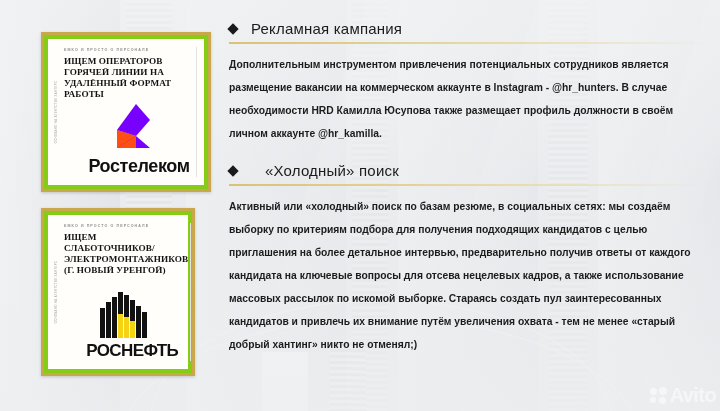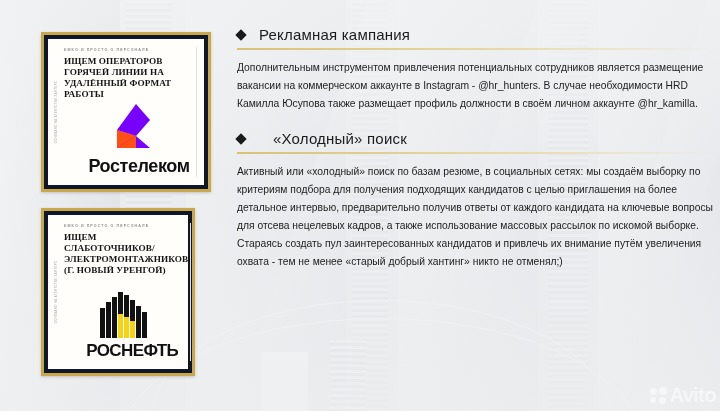--- a/index.html
+++ b/index.html
@@ -17,21 +17,21 @@
   .bg .tower{position:absolute;background:linear-gradient(90deg,rgba(255,255,255,.75),rgba(205,209,214,.55));}
   .bg .slab{position:absolute;background:repeating-linear-gradient(180deg,
       rgba(255,255,255,.55) 0 3px, rgba(190,195,201,.45) 3px 6px);}
   .bg .diag{position:absolute;background:linear-gradient(115deg,rgba(255,255,255,.85),rgba(200,205,211,.25));
       transform:skewX(-18deg);}
   .bg .sweep{position:absolute;border:1px solid rgba(255,255,255,.8);border-radius:50%;}
   .bg .haze{position:absolute;inset:0;background:
       linear-gradient(180deg,rgba(238,240,242,.82),rgba(232,234,237,.55) 45%,rgba(236,238,240,.85));}
 
   
-  .card{position:absolute;background:#0f172a;border:3px solid #c8a84b;
+  .card{position:absolute;background:#84cc16;border:3px solid #c8a84b;
         box-shadow:0 1px 3px rgba(0,0,0,.18);box-sizing:border-box;}
   .card-inner{position:absolute;inset:4px;background:#fffefb;display:flex;}
   .card-rail{width:16px;flex:0 0 16px;position:relative;}
   .rail-text{position:absolute;left:50%;top:50%;transform:translate(-50%,-50%) rotate(-90deg);
     white-space:nowrap;font-size:2.6px;letter-spacing:.5px;color:#9b9b9b;text-transform:uppercase;}
   .card-body{flex:1;position:relative;padding:9px 10px 6px 0;display:flex;flex-direction:column;}
   .card-divider{position:absolute;right:7px;top:8px;bottom:8px;width:1px;background:#e2e2e2;}
   .kicker{font-size:3.6px;letter-spacing:1.1px;color:#8e8e8e;text-transform:uppercase;
           font-weight:700;margin-bottom:4px;}
   .headline{font-family:"Liberation Serif","DejaVu Serif",serif;font-weight:700;
@@ -41,27 +41,27 @@
 
   
   .rt-mark{width:52px;height:52px;position:relative;margin-bottom:2px;}
   .rt-word{font-size:18px;font-weight:700;color:#111;letter-spacing:-.4px;margin-left:20px;}
 
   
   .rn-mark{width:60px;height:46px;position:relative;margin-bottom:3px;}
   .rn-word{font-size:17px;font-weight:700;color:#111;letter-spacing:-.6px;margin-left:12px;}
 
   
-  .content{position:absolute;left:229px;top:26px;width:478px;margin-left:8px;}
+  .content{position:absolute;left:229px;top:20px;width:478px;}
   .h-row{display:flex;align-items:center;gap:14px;margin-bottom:5px;}
   .diamond{width:8px;height:8px;background:#1a1a1a;transform:rotate(45deg);flex:0 0 8px;}
   .h-text{font-size:15px;font-weight:400;color:#1b1b1b;letter-spacing:.2px;}
   .rule{height:2px;background:linear-gradient(90deg,#d9c276,#e8dcae 60%,rgba(232,220,174,0));
         margin:3px 0 9px 0;}
-  p.para{margin:0 0 11px 0;font-size:10.3px;line-height:18px;color:#1c1c1c;}
+  p.para{margin:0 0 11px 0;font-size:10.3px;line-height:23px;color:#1c1c1c;font-weight:bold;}
   p.tight{margin-bottom:0;}
   .sec2{margin-top:17px;gap:28px;}
 
   
   .avito{position:absolute;right:4px;bottom:4px;display:flex;align-items:center;gap:3px;
          opacity:.55;}
   .avito-dots{position:relative;width:17px;height:17px;}
   .avito-dots i{position:absolute;border-radius:50%;background:#fff;display:block;}
   .avito-word{font-size:20px;font-weight:700;color:#fff;letter-spacing:-.6px;
               font-family:"Liberation Sans",sans-serif;}

